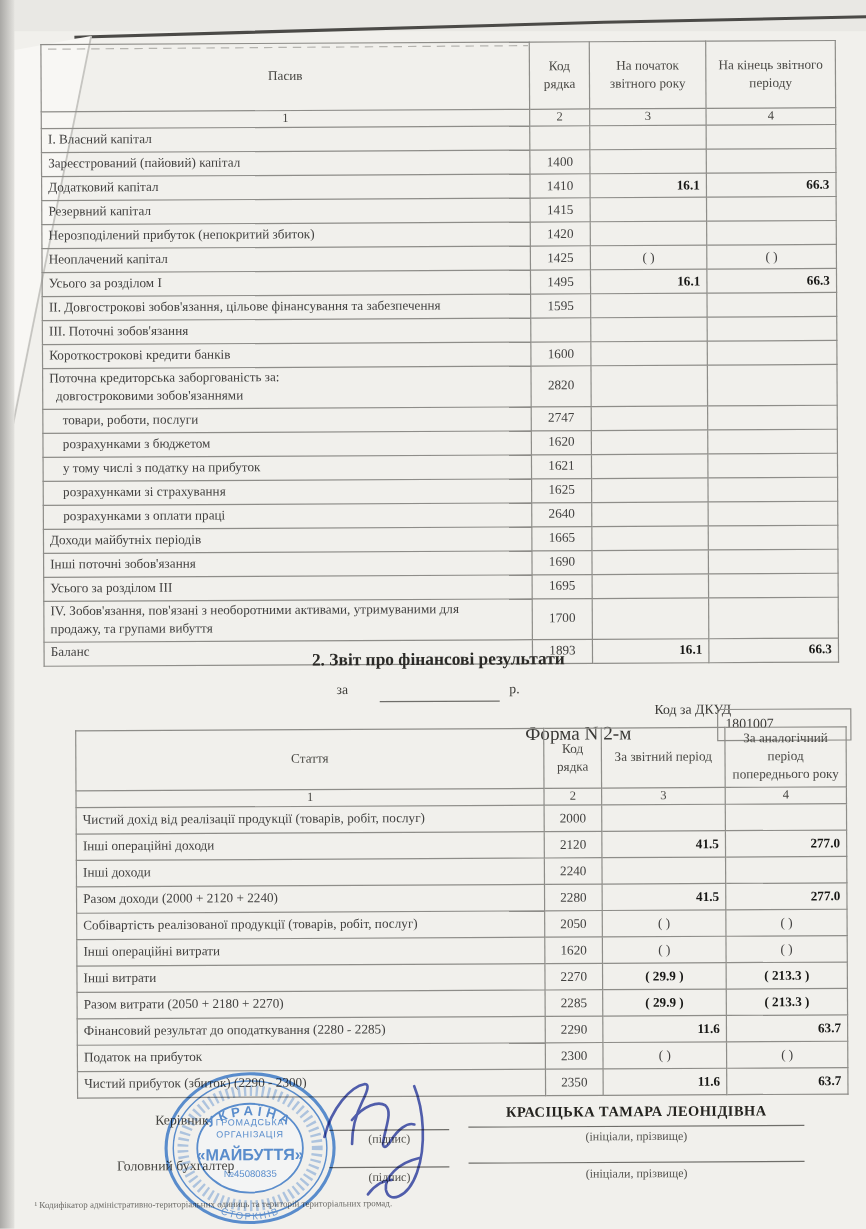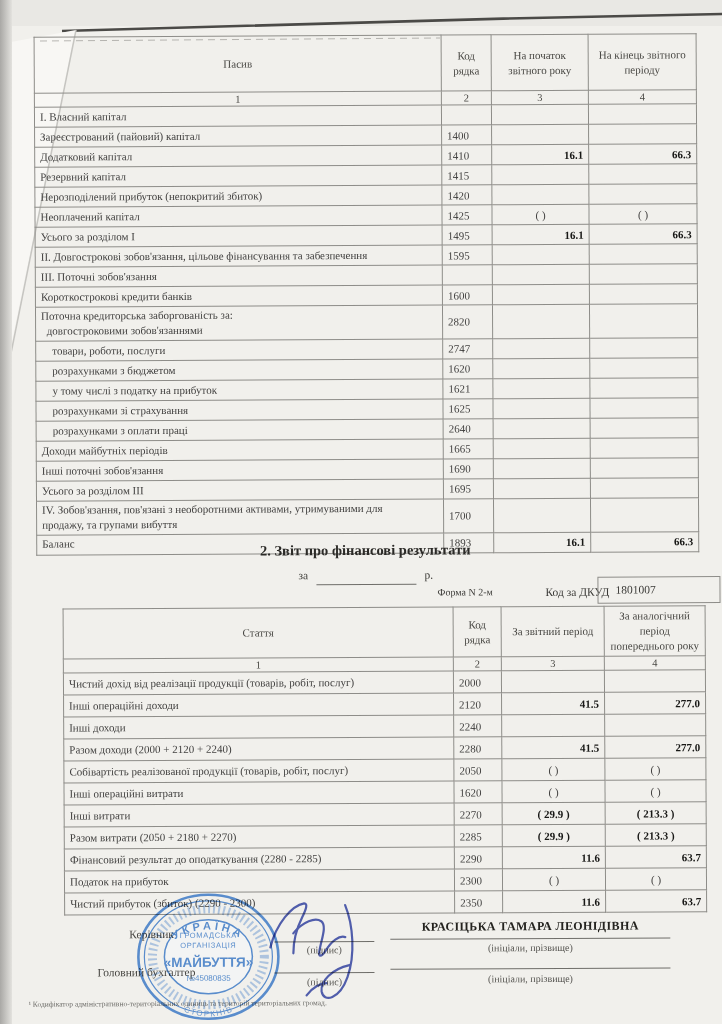--- a/index.html
+++ b/index.html
@@ -11,37 +11,37 @@
   }
   #artifacts{position:absolute;inset:0;z-index:0;}
   #content{position:absolute;inset:0;z-index:1;transform:rotate(-0.3deg);transform-origin:360px 500px;}
 
   .tbl{border-collapse:collapse;table-layout:fixed;position:absolute;background:transparent;}
   .tbl td{border:1px solid #8e8d89;font-size:11px;padding:1px 5px;vertical-align:middle;color:#434241;}
   .tbl{border:1.5px solid #7e7d79;}
   .hdr td{text-align:center;white-space:pre-line;line-height:1.35;font-size:11px;color:#4a4945;}
   .numrow td{text-align:center;font-size:10.5px;height:13px;padding:0;color:#4a4945;}
   .name-cell{text-align:left;white-space:pre-wrap;line-height:1.4;}
-  .code-cell{font-size:11px;}
+  .code-cell{text-align:center;font-size:11px;}
   .val{text-align:right;padding-right:6px;font-size:11.5px;}
   .val.bold{font-weight:bold;color:#181816;}
   .val.ctr{text-align:center;padding-right:5px;}
   #table1{left:36px;top:35px;width:662px;}
   #table1 tbody td{height:17px;}
   #table2{left:62px;top:607px;width:642px;}
   #table2 tbody td{height:19px;}
 
   .abs{position:absolute;}
   #title2{left:130px;top:542px;width:470px;text-align:center;font-weight:bold;font-size:14.5px;color:#2b2a27;}
-  #za-label{left:298px;top:569px;font-size:11.5px;}
+  #za-label{left:280px;top:569px;font-size:11.5px;}
   #za-line{left:316px;top:570px;width:100px;height:14px;border-bottom:1px solid #6f6e6a;}
   #r-label{left:424px;top:569px;font-size:11.5px;}
-  #forma-label{left:437px;top:587px;font-size:10px;color:#3b3a37;}
+  #forma-label{left:437px;top:604px;font-size:16px;color:#3b3a37;}
   #dkud-label{left:545px;top:587px;font-size:11.5px;color:#3b3a37;}
-  #dkud-box{left:597px;top:578px;width:104px;height:25px;border:1px solid #8e8d89;font-size:11.5px;line-height:25px;padding-left:17px;color:#3b3a37;}
+  #dkud-box{left:597px;top:592px;width:104px;height:25px;border:1px solid #8e8d89;font-size:11.5px;line-height:25px;padding-left:6px;color:#3b3a37;}
 
   .sig-label{font-size:11.5px;color:#47464200;color:#474642;}
   #kerivnyk-label{left:95px;top:927px;margin-left:32px;}
   #holbuh-label{left:95px;top:965px;}
   #pidpys-line-1{left:272px;top:926px;width:100px;height:15px;border-bottom:1px solid #6f6e6a;}
   #pidpys-label-1{left:272px;top:944px;width:100px;text-align:center;font-size:10px;color:#54534f;}
   #name-line{left:388px;top:920px;width:280px;height:19px;border-bottom:1px solid #6f6e6a;text-align:center;font-weight:bold;font-size:12px;letter-spacing:.4px;color:#24231f;}
   #initialy-label-1{left:388px;top:943px;width:280px;text-align:center;font-size:10px;color:#54534f;}
   #pidpys-line-2{left:272px;top:957px;width:100px;height:15px;border-bottom:1px solid #6f6e6a;}
   #pidpys-label-2{left:272px;top:976px;width:100px;text-align:center;font-size:10px;color:#54534f;}

